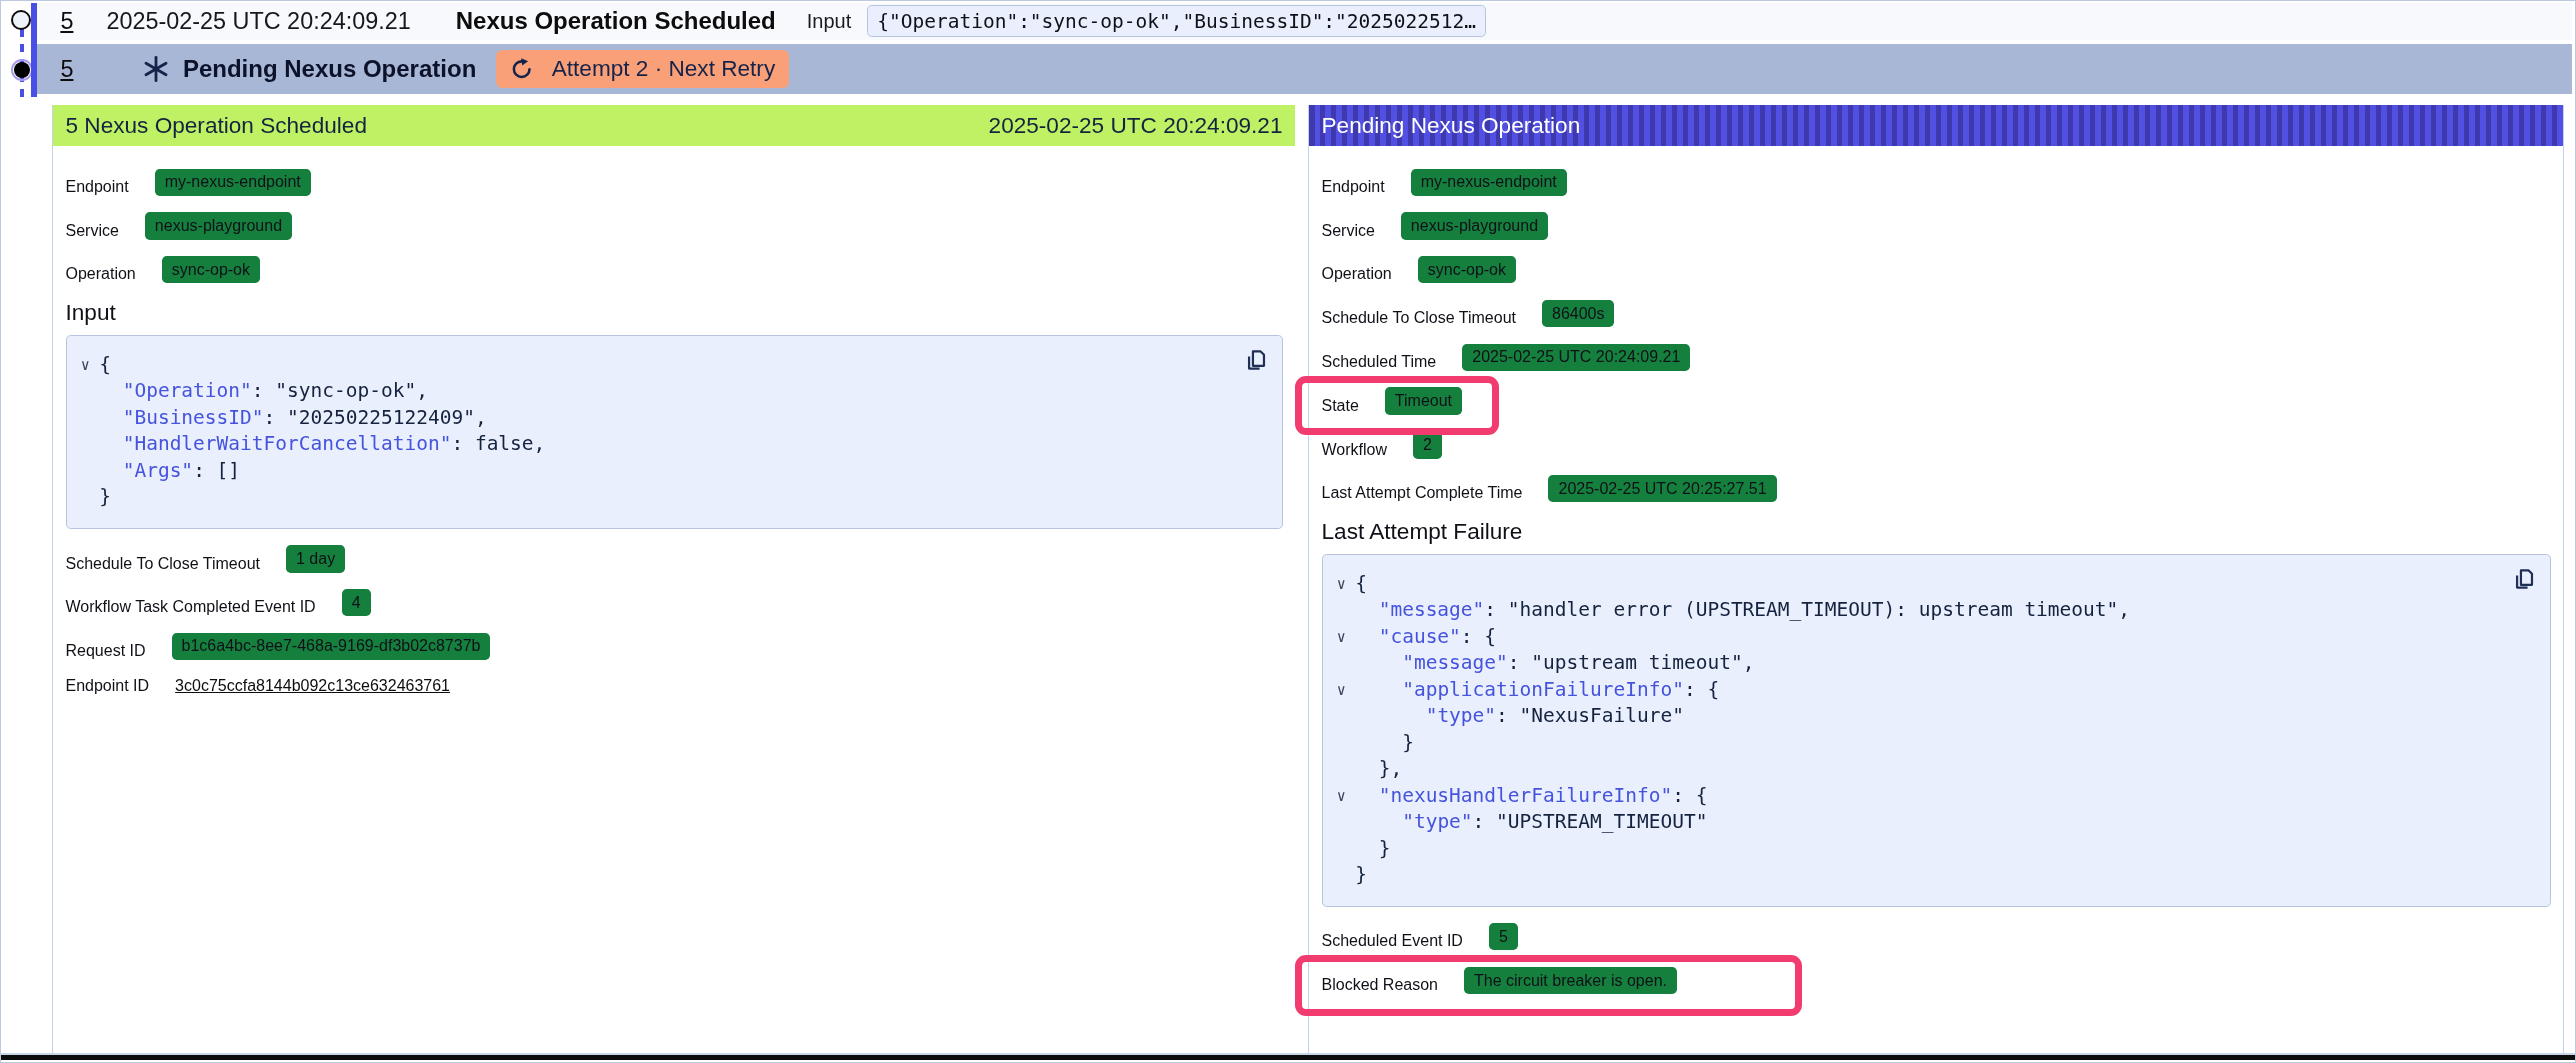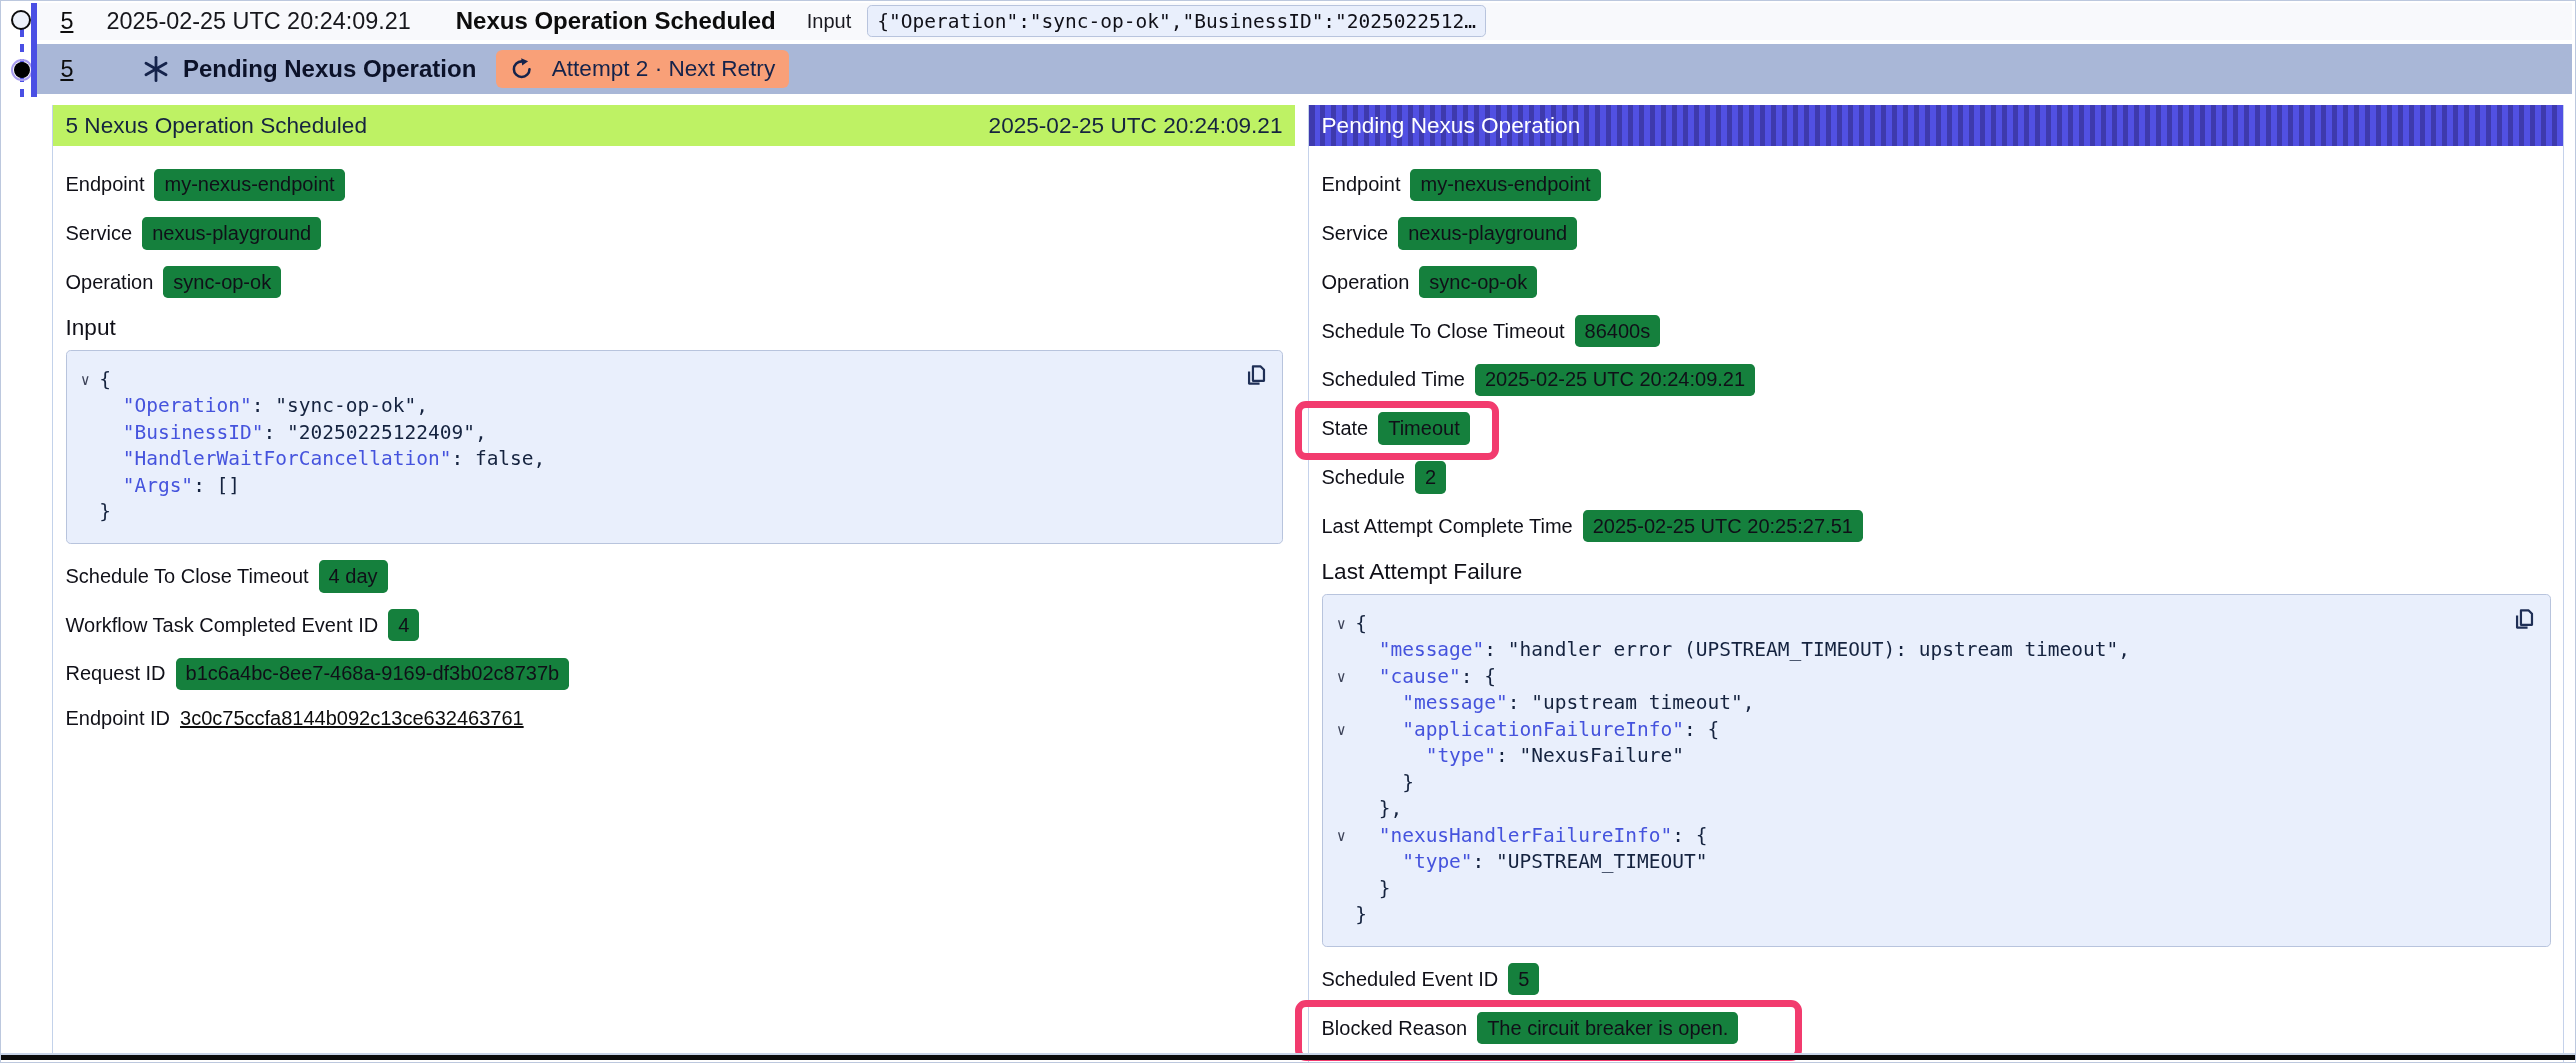--- a/index.html
+++ b/index.html
@@ -36,21 +36,21 @@
   
   .panel { position:absolute; top:104px; min-height:951px; background:#fff; }
   .panel.left  { left:51px;  width:1243px; border-left:1.6px solid #c3d2ea; }
   .panel.right { left:1307px; width:1256px; border-left:1.6px solid #c5d2eb; border-right:1.6px solid #c5d2eb; }
   .phead { height:41px; display:flex; align-items:center; justify-content:space-between;
     padding:0 12.5px; font-size:22.6px; color:#15233f; background:#bef264; }
   .phead.striped {
     background:repeating-linear-gradient(90deg,#3e3aad 0 5.5px,#5150e3 5.5px 11px);
     color:#fff; font-weight:500; }
   .pbody { padding:6.2px 12.5px 7.8px 12.5px; }
-  .field { display:flex; align-items:center; gap:10px; margin:16.4px 0; font-size:20px; color:#101018; }
+  .field { display:flex; align-items:flex-end; gap:26px; margin:16.4px 0; font-size:16px; color:#101018; }
   .fbadge { background:#15803d; border-radius:4.7px; padding:4.7px 10px; color:#101018; }
   .flink { text-decoration:underline; color:#0d0d0d; cursor:pointer; }
   .flabel-solo { font-size:22.6px; margin:16.4px 0 9.4px 0; color:#101018; }
   
   .codeblock { position:relative; background:#e9effc; border:1.6px solid #b8c4dd; border-radius:4.7px;
     padding:15.6px 14px 17px 4.7px; margin:7.8px 0 14px 0;
     font-family:"DejaVu Sans Mono", monospace; font-size:19.5px; line-height:26.5px; color:#15233f; }
   .codeline { display:flex; }
   .chev { flex:none; width:28px; text-align:center; font-size:15px; color:#3c4258; line-height:26.5px; cursor:pointer; }
   .ctext { white-space:pre; }
@@ -157,21 +157,21 @@
             </div>
             <div class="codeline">
               <span class="chev"></span>
               <span class="ctext">}</span>
             </div>
           </div>
       </div>
 
       <div class="field">
         <span>Schedule To Close Timeout</span>
-        <span class="fbadge">4 day</span>
+        <span class="fbadge">1 day</span>
       </div>
       <div class="field">
         <span>Workflow Task Completed Event ID</span>
         <span class="fbadge">4</span>
       </div>
       <div class="field">
         <span>Request ID</span>
         <span class="fbadge">b1c6a4bc-8ee7-468a-9169-df3b02c8737b</span>
       </div>
       <div class="field">
@@ -207,21 +207,21 @@
         <span class="fbadge">2025-02-25 UTC 20:24:09.21</span>
       </div>
 
       <div class="field annotated">
         <div class="pink-box pink-state"></div>
         <span>State</span>
         <span class="fbadge">Timeout</span>
       </div>
 
       <div class="field">
-        <span>Schedule</span>
+        <span>Workflow</span>
         <span class="fbadge">2</span>
       </div>
       <div class="field">
         <span>Last Attempt Complete Time</span>
         <span class="fbadge">2025-02-25 UTC 20:25:27.51</span>
       </div>
 
       <div class="flabel-solo">Last Attempt Failure</div>
       <div class="codeblock">
         <button class="copy-btn">

